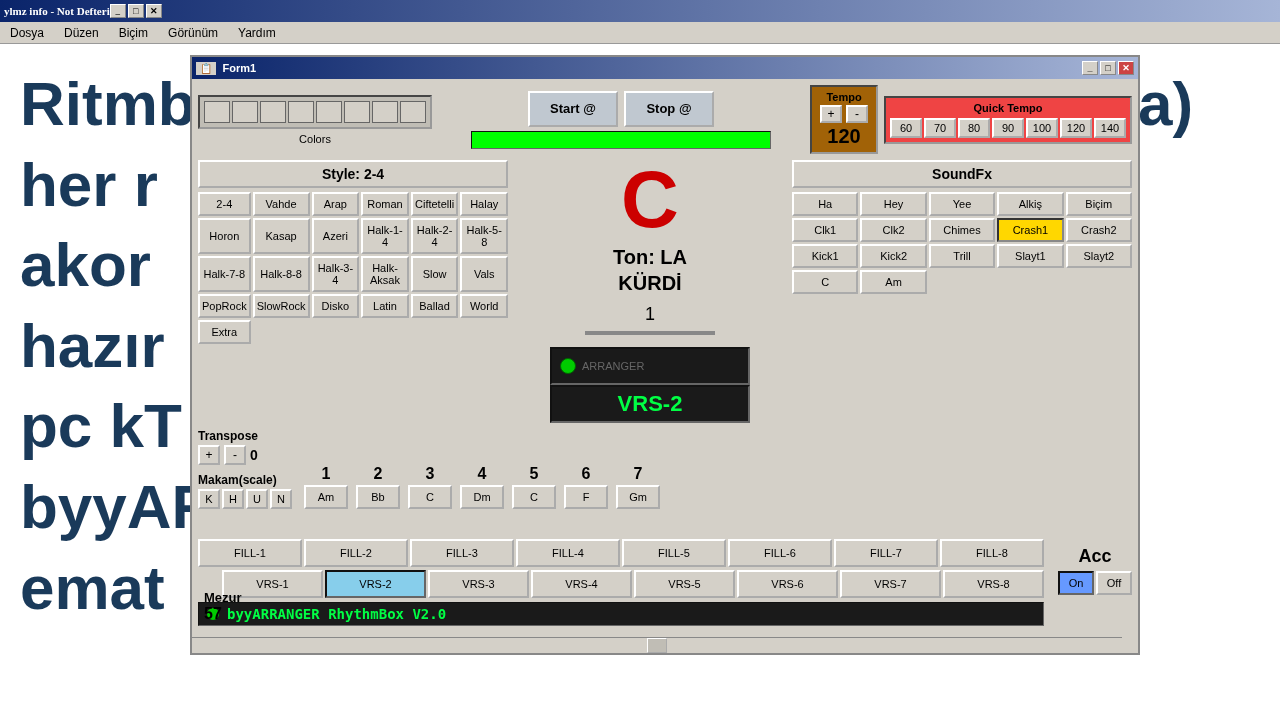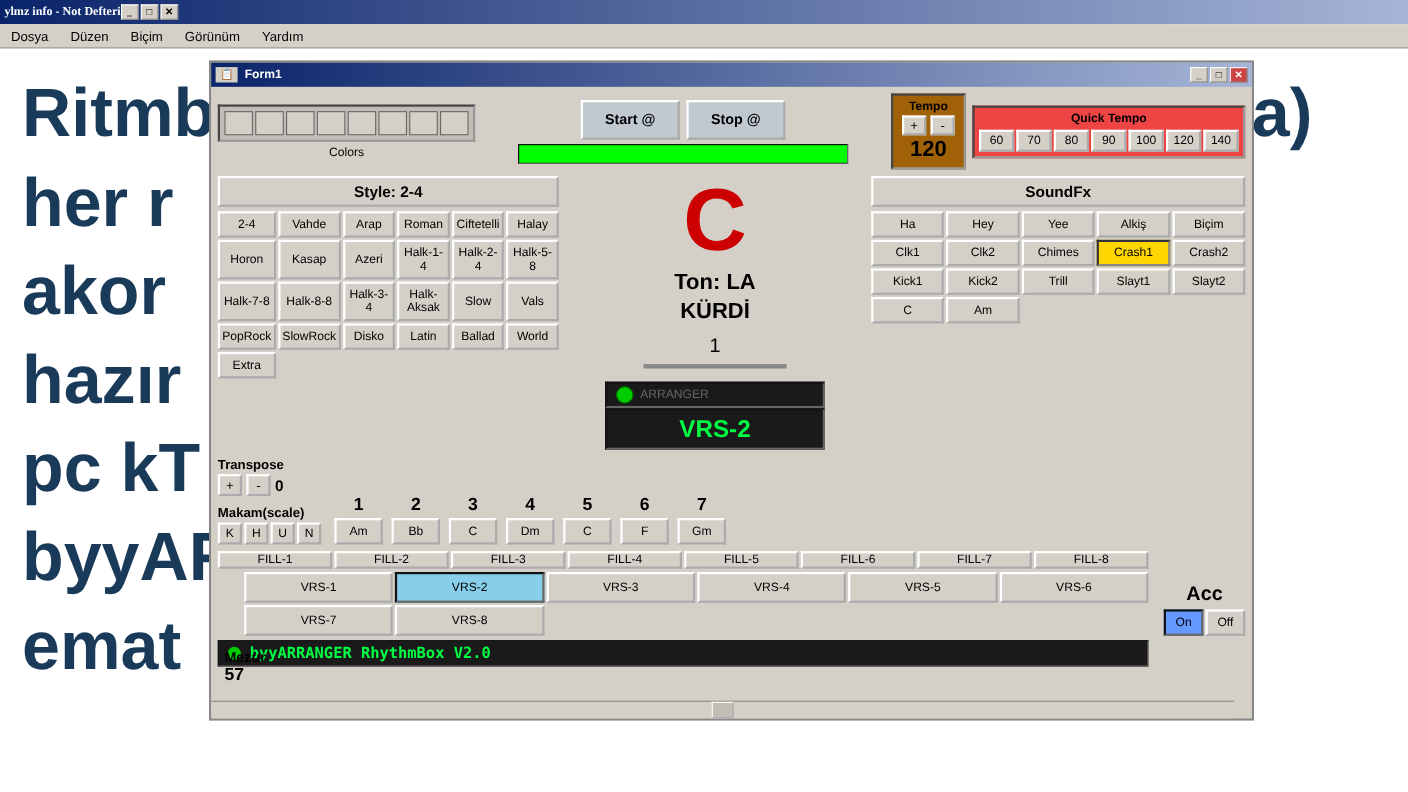--- a/index.html
+++ b/index.html
@@ -368,21 +368,21 @@
       width: 22px;
       height: 20px;
       background: #d4d0c8;
       border: 2px outset #fff;
       font-size: 11px;
       cursor: pointer;
     }
 
     .arranger-display {
       width: 200px;
-      height: 24px;
+      height: 38px;
       background: #1a1a1a;
       border: 2px inset #666;
       display: flex;
       align-items: center;
       gap: 6px;
       padding: 4px 8px;
       position: relative;
     }
 
     .arranger-led {
@@ -415,31 +415,32 @@
     }
 
     .fill-row {
       display: grid;
       grid-template-columns: repeat(8, 1fr);
       gap: 2px;
       margin-bottom: 2px;
     }
 
     .fill-btn {
-      height: 16px;
-      background: #d4d0c8;
-      border: 2px outset #fff;
-      font-size: 11px;
-      cursor: pointer;
-      text-align: center;
+      height: 28px;
+      background: #d4d0c8;
+      border: 2px outset #fff;
+      font-size: 11px;
+      cursor: pointer;
+      text-align: center;
+      margin-top: 24px;
     }
 
     .vrs-row {
       display: grid;
-      grid-template-columns: repeat(6, 1fr);
+      grid-template-columns: repeat(8, 1fr);
       gap: 2px;
       padding-left: 24px;
     }
 
     .vrs-btn {
       height: 28px;
       background: #d4d0c8;
       border: 2px outset #fff;
       font-size: 11px;
       cursor: pointer;

